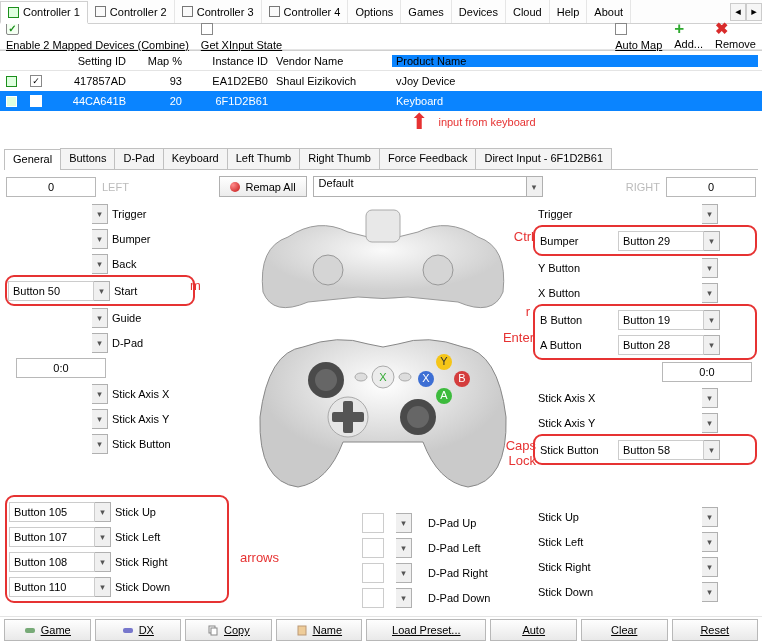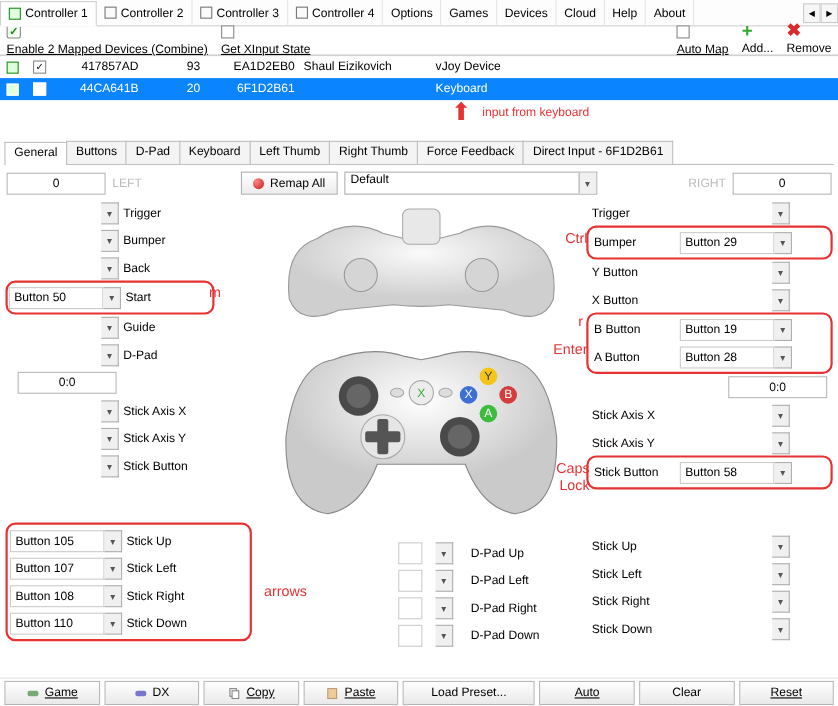--- a/index.html
+++ b/index.html
@@ -81,21 +81,21 @@
 .drow { display: flex; align-items: center; height: 25px; justify-content: space-between; }
 .drow .mval { width: 22px; }
 .drow .mlabel { width: 88px; }
 
 .red-text { position: absolute; color: #e63232; font-size: 13px; }
 
 
 svg.ctrl { display: block; }
 
 
-.bbar { position: absolute; bottom: 0; left: 0; right: 0; height: 26px; display: flex; gap: 4px; padding: 2px 4px; background: #fff; border-top: 1px solid #e4e4e4; }
+.bbar { position: absolute; bottom: 0; left: 0; right: 0; height: 26px; display: flex; gap: 4px; padding: 2px 4px; background: #fff; border-top: 1px solid #e4e4e4; text-decoration: underline; }
 .bbtn { flex: 1; border: 1px solid #b8b8b8; background: linear-gradient(#fefefe,#e9e9e9); display: flex; align-items: center; justify-content: center; gap: 5px; height: 22px; }
 .icn { width: 12px; height: 12px; }
 
 </style>
 </head>
 <body>
 
 <div class="toptabs">
   <div class="toptab active">
       <span class="sq sq-green"></span>
@@ -155,20 +155,29 @@
       <span class="plus">+</span>
       <span>Add...</span>
     </div>
   <div class="tbitem">
       <span class="xred">✖</span>
       <span>Remove</span>
     </div>
 </div>
 
 <div class="grid">
+  <div class="grow head">
+    <div></div>
+      <div></div>
+    <div>Setting ID</div>
+    <div>Map %</div>
+    <div>Instance ID</div>
+    <div>Vendor Name</div>
+    <div class="prodhead">Product Name</div>
+  </div>
   <div class="grow">
     <div class="sqcell">
         <span class="sq sq-green"></span>
       </div>
     <div class="sqcell">
         <span class="cb"></span>
       </div>
     <div class="gcell">417857AD</div>
     <div class="gcell">93</div>
     <div class="gcell">EA1D2EB0</div>
@@ -476,21 +485,21 @@
       <svg class="icn" viewBox="0 0 12 12">
         <rect x="2" y="2" width="6" height="7" fill="none" stroke="#888"></rect>
         <rect x="4" y="4" width="6" height="7" fill="#fff" stroke="#888"></rect>
       </svg>
       <span class="u">Copy</span>
     </div>
   <div class="bbtn">
       <svg class="icn" viewBox="0 0 12 12">
         <rect x="2" y="2" width="8" height="9" fill="#ec9" stroke="#b97"></rect>
       </svg>
-      <span class="u">Paste</span>
+      <span class="u">Name</span>
     </div>
   <div class="bbtn" style="flex:1.4">
       <span>Load Preset...</span>
     </div>
   <div class="bbtn">
       <span class="u">Auto</span>
     </div>
   <div class="bbtn">
       <span>Clear</span>
     </div>

